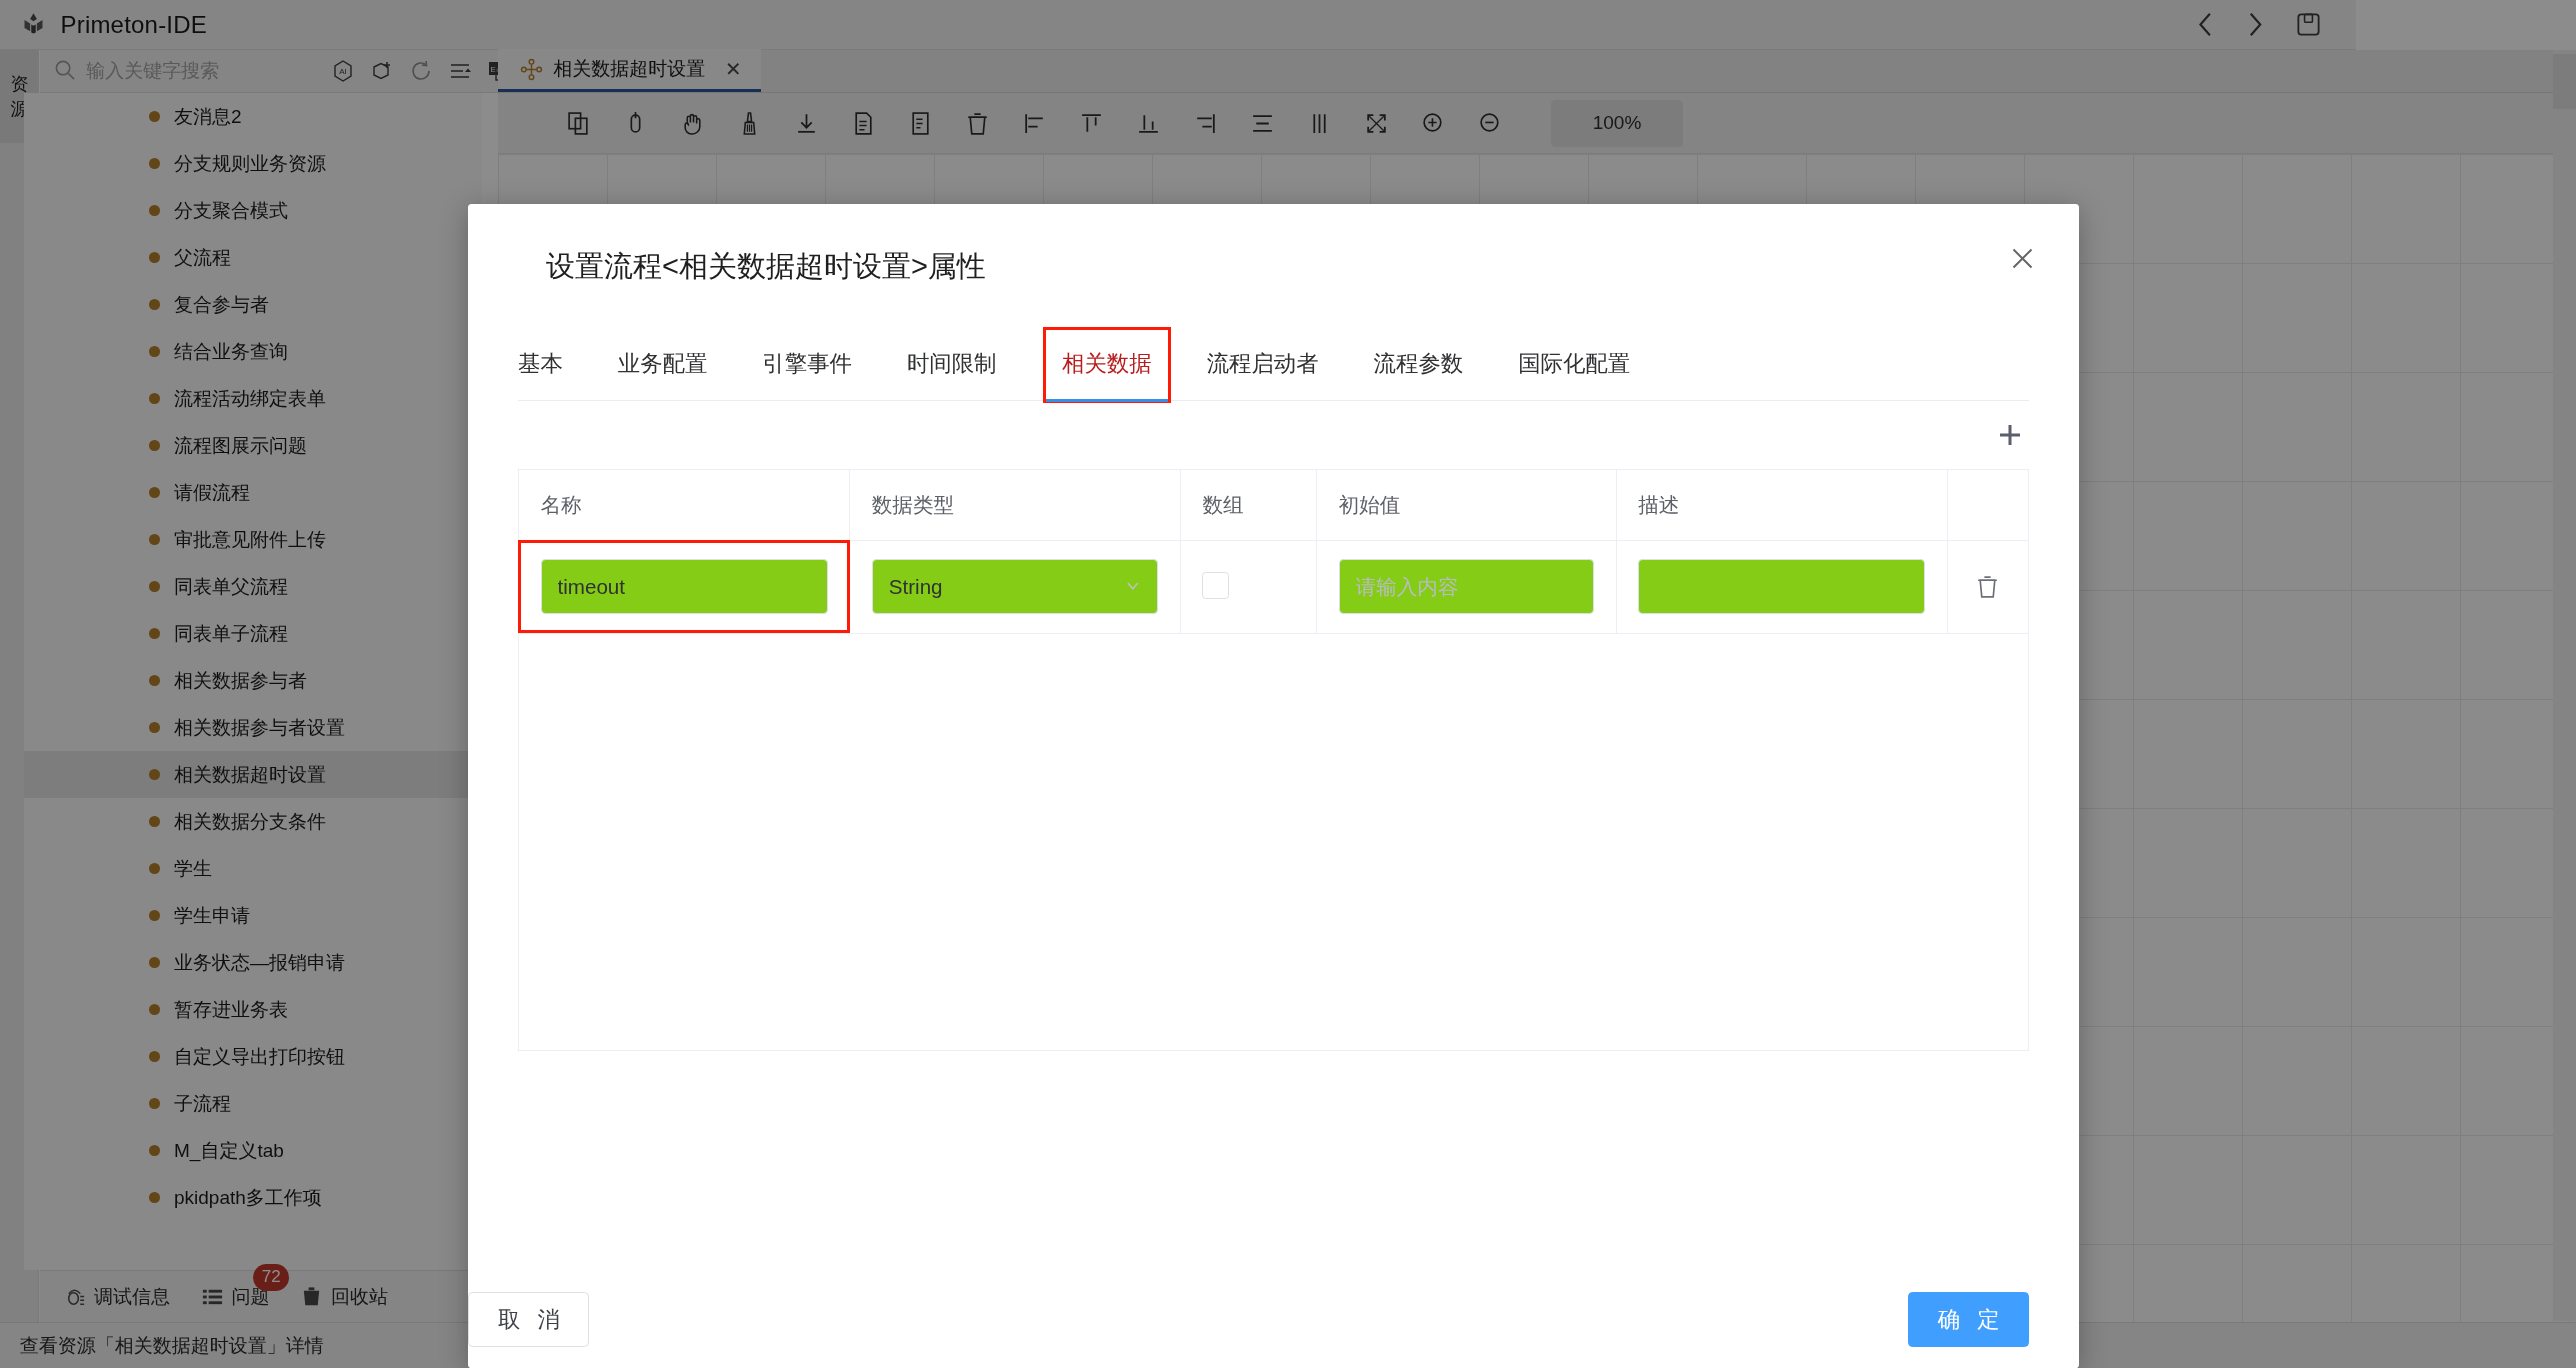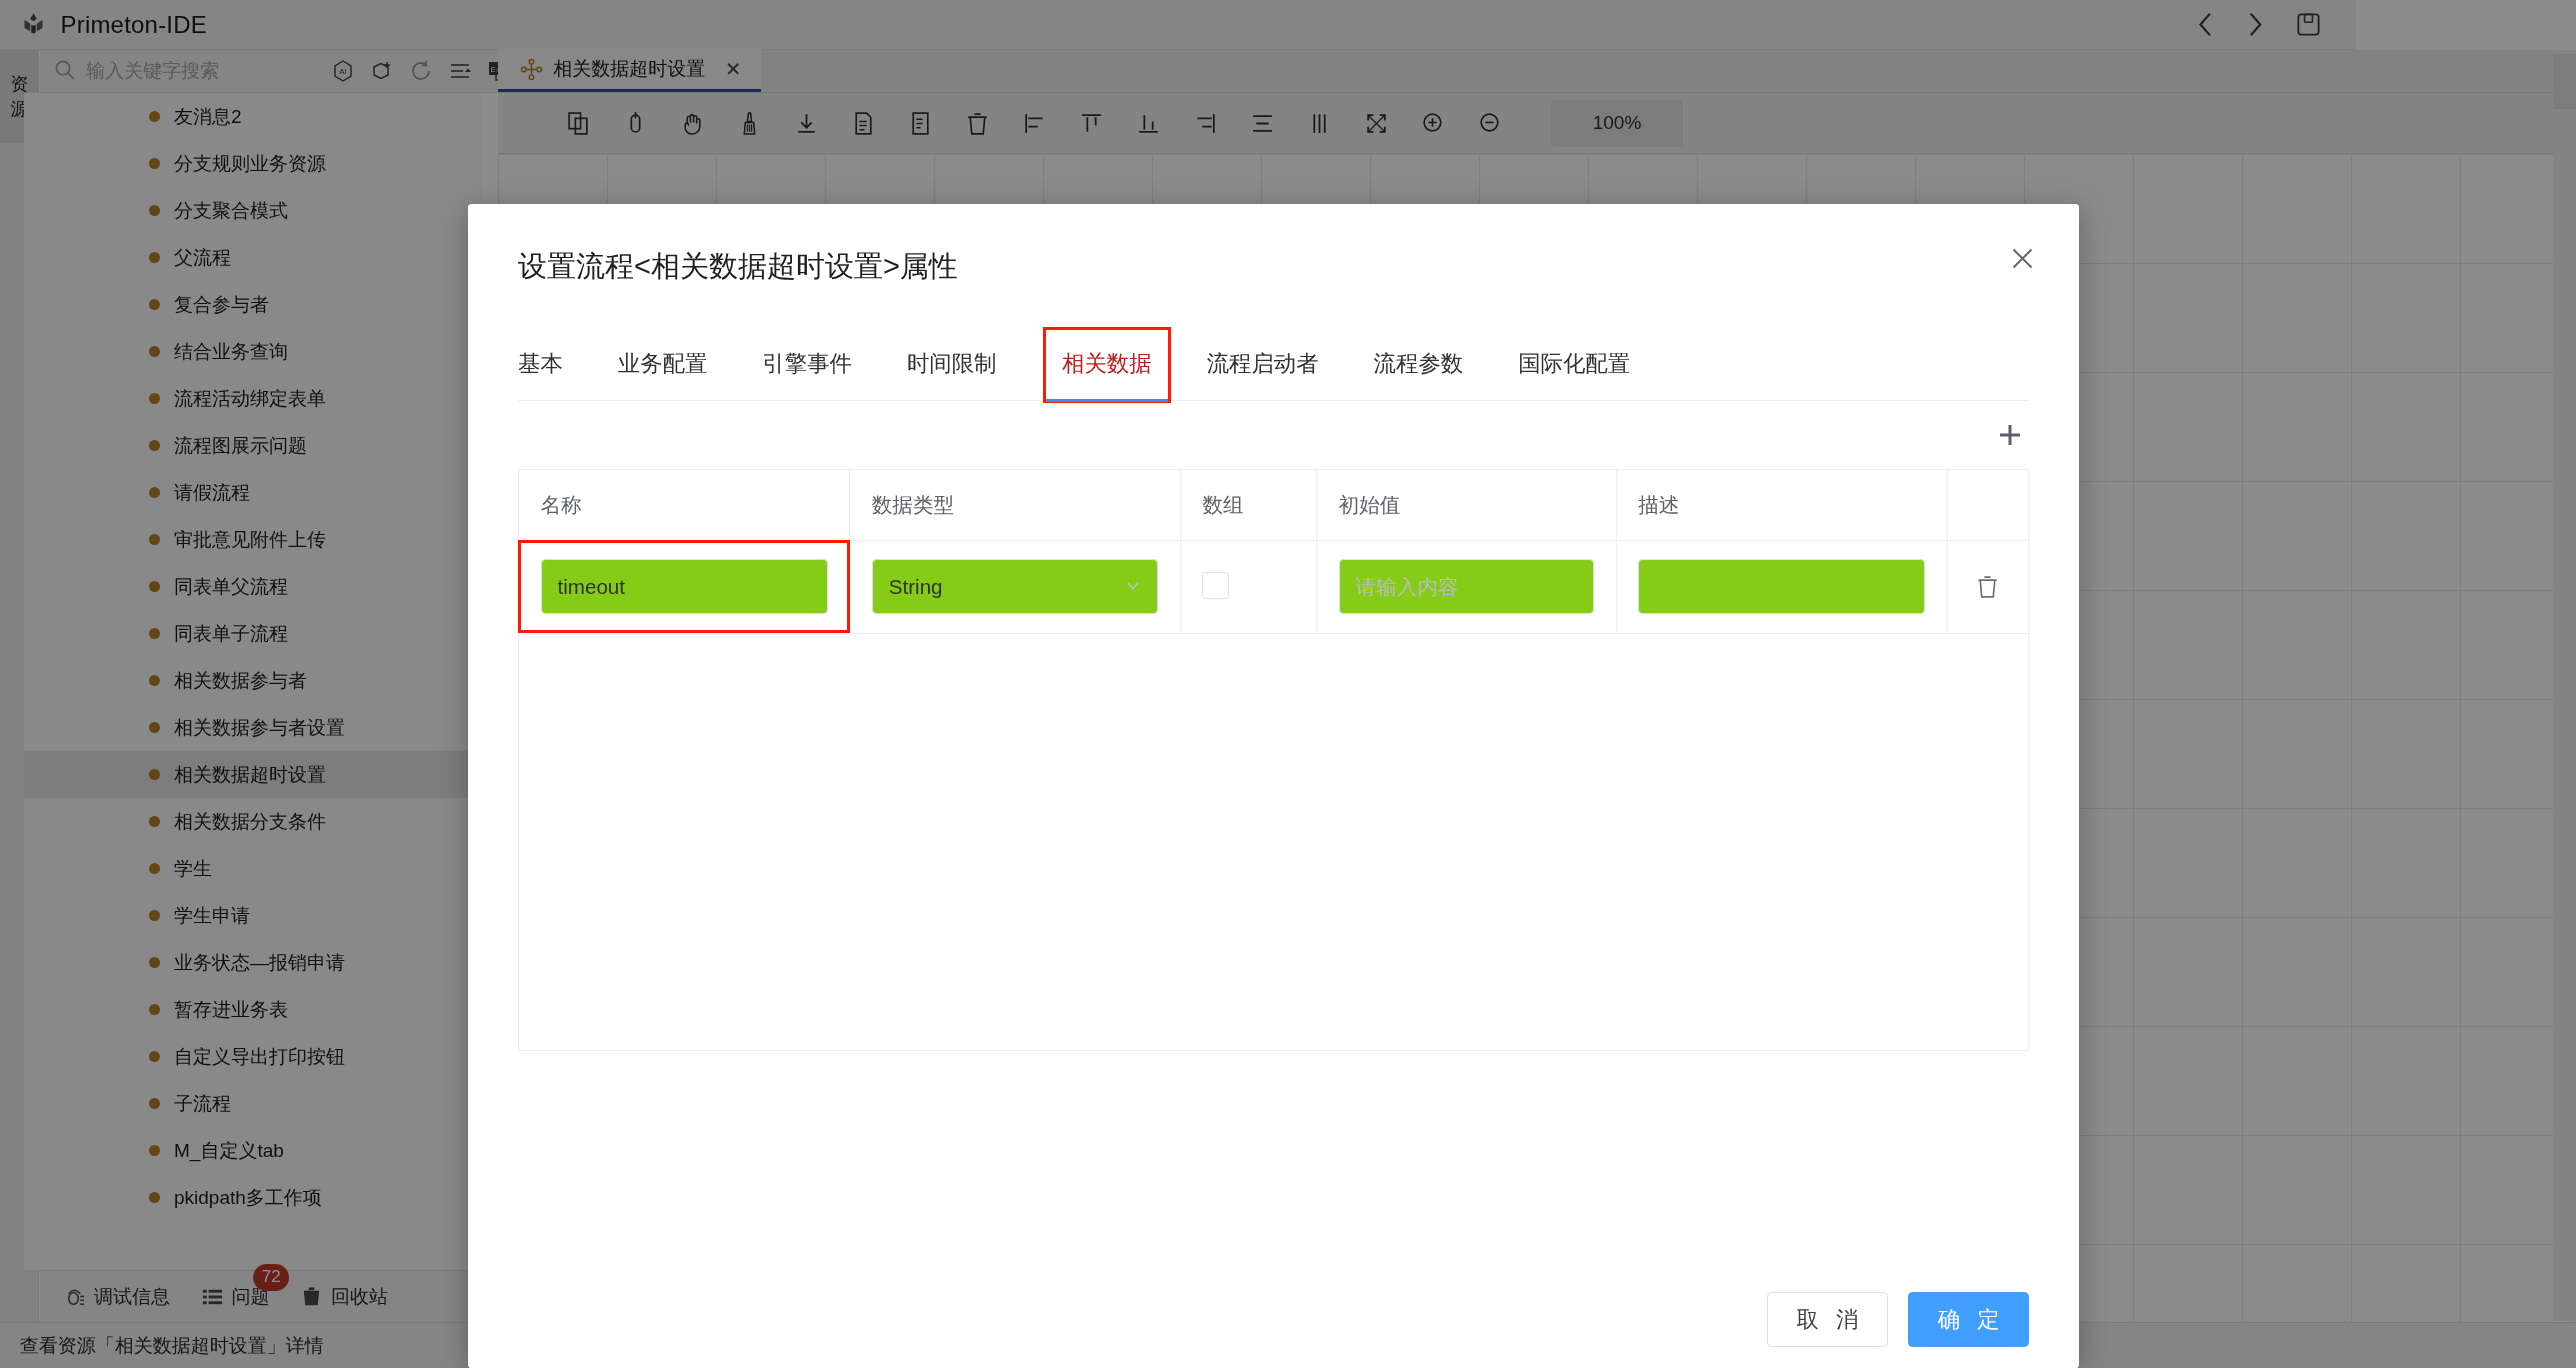--- a/index.html
+++ b/index.html
@@ -144,21 +144,21 @@
   
   .mask { position: absolute; inset: 0; z-index: 100; }
   .modal {
     position: absolute; z-index: 110;
     left: 468px; top: 204px; width: 1611px; height: 1164px;
     background: #ffffff; border-radius: 3.6px;
     box-shadow: 0 5.4px 29px rgba(0,0,0,.28);
     display: flex; flex-direction: column;
   }
   .modal-head { position: relative; padding: 43px 50px 0 50px; }
-  .modal-title { font-size: 29px; color: #1f1f1f; font-weight: 400; }
+  .modal-title { font-size: 29px; color: #1f1f1f; font-weight: 400; margin-left: 28px; }
   .modal-close {
     position: absolute; right: 39px; top: 36px; width: 36px; height: 36px;
     display: flex; align-items: center; justify-content: center;
     color: #666; cursor: pointer;
   }
 
   .tabs {
     margin: 50px 50px 0 50px; display: flex; align-items: flex-end;
     border-bottom: 1.8px solid #e9ecf2; position: relative; height: 64px;
   }
@@ -206,22 +206,22 @@
   }
   .del-ico { color: #6b6f76; cursor: pointer; display: flex; justify-content: center; }
   .cell-hl { position: relative; }
   .cell-hl::before {
     content: ""; position: absolute; left: -0.9px; top: -0.9px; right: -0.9px; bottom: -0.9px;
     border: 3.6px solid #ff1a05; pointer-events: none;
   }
   .table-body-fill { margin: 0 50px; height: 417px; border: 0.9px solid #ebeef5; border-top: none; }
 
   .modal-foot {
-    margin-top: auto; display: flex; justify-content: flex-end; align-items: center;
-    gap: 20px; padding: 0 50px 0 0; height: 98px;
+    margin-top: auto; display: flex; justify-content: space-between; align-items: center;
+    gap: 30px; padding: 0 50px 0 0; height: 98px;
   }
   .btn {
     min-width: 118px; height: 55px; border-radius: 4.5px; font-size: 22.4px;
     display: flex; align-items: center; justify-content: center; cursor: pointer;
     letter-spacing: 5.4px; padding: 0 23px 0 29px;
   }
   .btn-default { background: #fff; border: 0.9px solid #dcdfe6; color: #3f4147; }
   .btn-primary { background: #409eff; border: 0.9px solid #409eff; color: #fff; }
 </style>
 </head>

